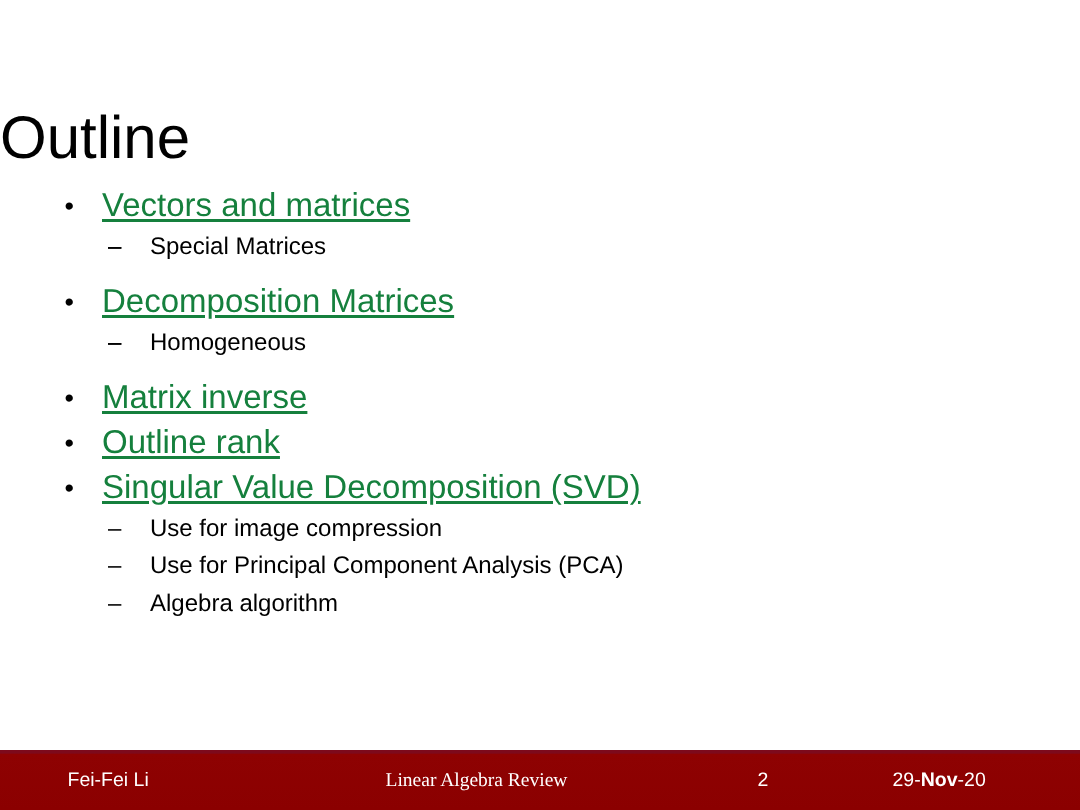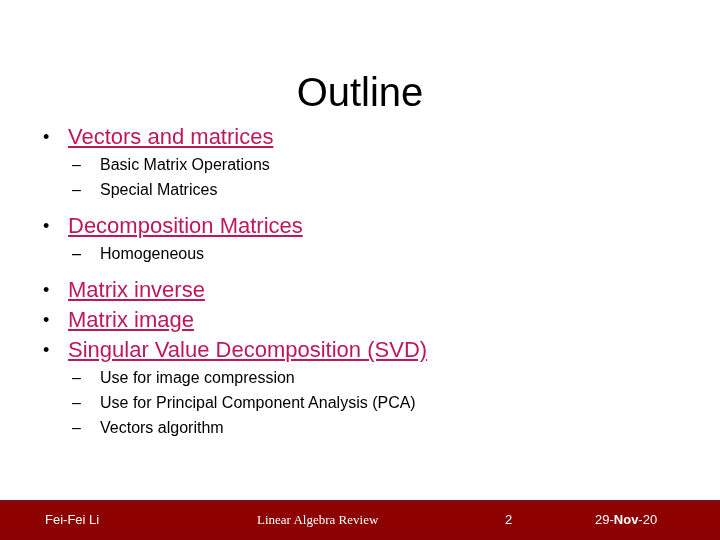--- a/index.html
+++ b/index.html
@@ -17,21 +17,20 @@
     background: #ffffff;
     overflow: hidden;
   }
 
   
   #slide-title {
     position: absolute;
     left: 0;
     top: 42px;
     width: 720px;
-    text-align: center;
     font-size: 40px;
     line-height: 46px;
     color: #000000;
     font-weight: normal;
     letter-spacing: 0px;
     white-space: nowrap;
   }
 
   
   #outline-body {
@@ -54,21 +53,21 @@
     left: 43px;
     top: 0;
     width: 12px;
     font-size: 18px;
     line-height: 30px;
     color: #000000;
   }
   .lvl1 .lvl1-text {
     text-decoration: underline;
     text-underline-offset: 2px;
-    color: #be185d;
+    color: #15803d;
     margin-top: 16px;
   }
 
   .lvl2 {
     position: relative;
     padding-left: 100px;
     font-size: 16px;
     line-height: 25px;
     color: #000000;
     white-space: nowrap;
@@ -115,41 +114,41 @@
 <body>
 
 <div id="slide">
 
   <h1 id="slide-title">Outline</h1>
 
   <div id="outline-body">
 
   <div class="group">
         <div class="lvl1"><span class="bullet-dot">•</span><span class="lvl1-text">Vectors and matrices</span></div>
-        <div class="lvl2"><span class="bullet-dash">–</span><span>Basic Matrix Operations</span></div>
+        <div class="lvl2"><span class="bullet-dash">–</span></div>
         <div class="lvl2"><span class="bullet-dash">–</span><span>Special Matrices</span></div>
         <div class="gap-after-sub"></div>
       </div>
       <div class="group">
         <div class="lvl1"><span class="bullet-dot">•</span><span class="lvl1-text">Decomposition Matrices</span></div>
         <div class="lvl2"><span class="bullet-dash">–</span></div>
         <div class="lvl2"><span class="bullet-dash">–</span><span>Homogeneous</span></div>
         <div class="gap-after-sub"></div>
       </div>
       <div class="group">
         <div class="lvl1"><span class="bullet-dot">•</span><span class="lvl1-text">Matrix inverse</span></div>
       </div>
       <div class="group">
-        <div class="lvl1"><span class="bullet-dot">•</span><span class="lvl1-text">Matrix image</span></div>
+        <div class="lvl1"><span class="bullet-dot">•</span><span class="lvl1-text">Outline rank</span></div>
       </div>
       <div class="group">
         <div class="lvl1"><span class="bullet-dot">•</span><span class="lvl1-text">Singular Value Decomposition (SVD)</span></div>
         <div class="lvl2"><span class="bullet-dash">–</span><span>Use for image compression</span></div>
         <div class="lvl2"><span class="bullet-dash">–</span><span>Use for Principal Component Analysis (PCA)</span></div>
-        <div class="lvl2"><span class="bullet-dash">–</span><span>Vectors algorithm</span></div>
+        <div class="lvl2"><span class="bullet-dash">–</span><span>Algebra algorithm</span></div>
       </div>
     </div>
 
   <div id="footer-bar">
     <span id="footer-author" class="foot-text">Fei-Fei Li</span>
     <span id="footer-subject" class="foot-text">Linear Algebra Review</span>
     <span id="footer-pagenum" class="foot-text">2</span>
     <span id="footer-date" class="foot-text"><span class="day">29-</span><span class="mon">Nov</span><span class="yr">-20</span></span>
   </div>
 

